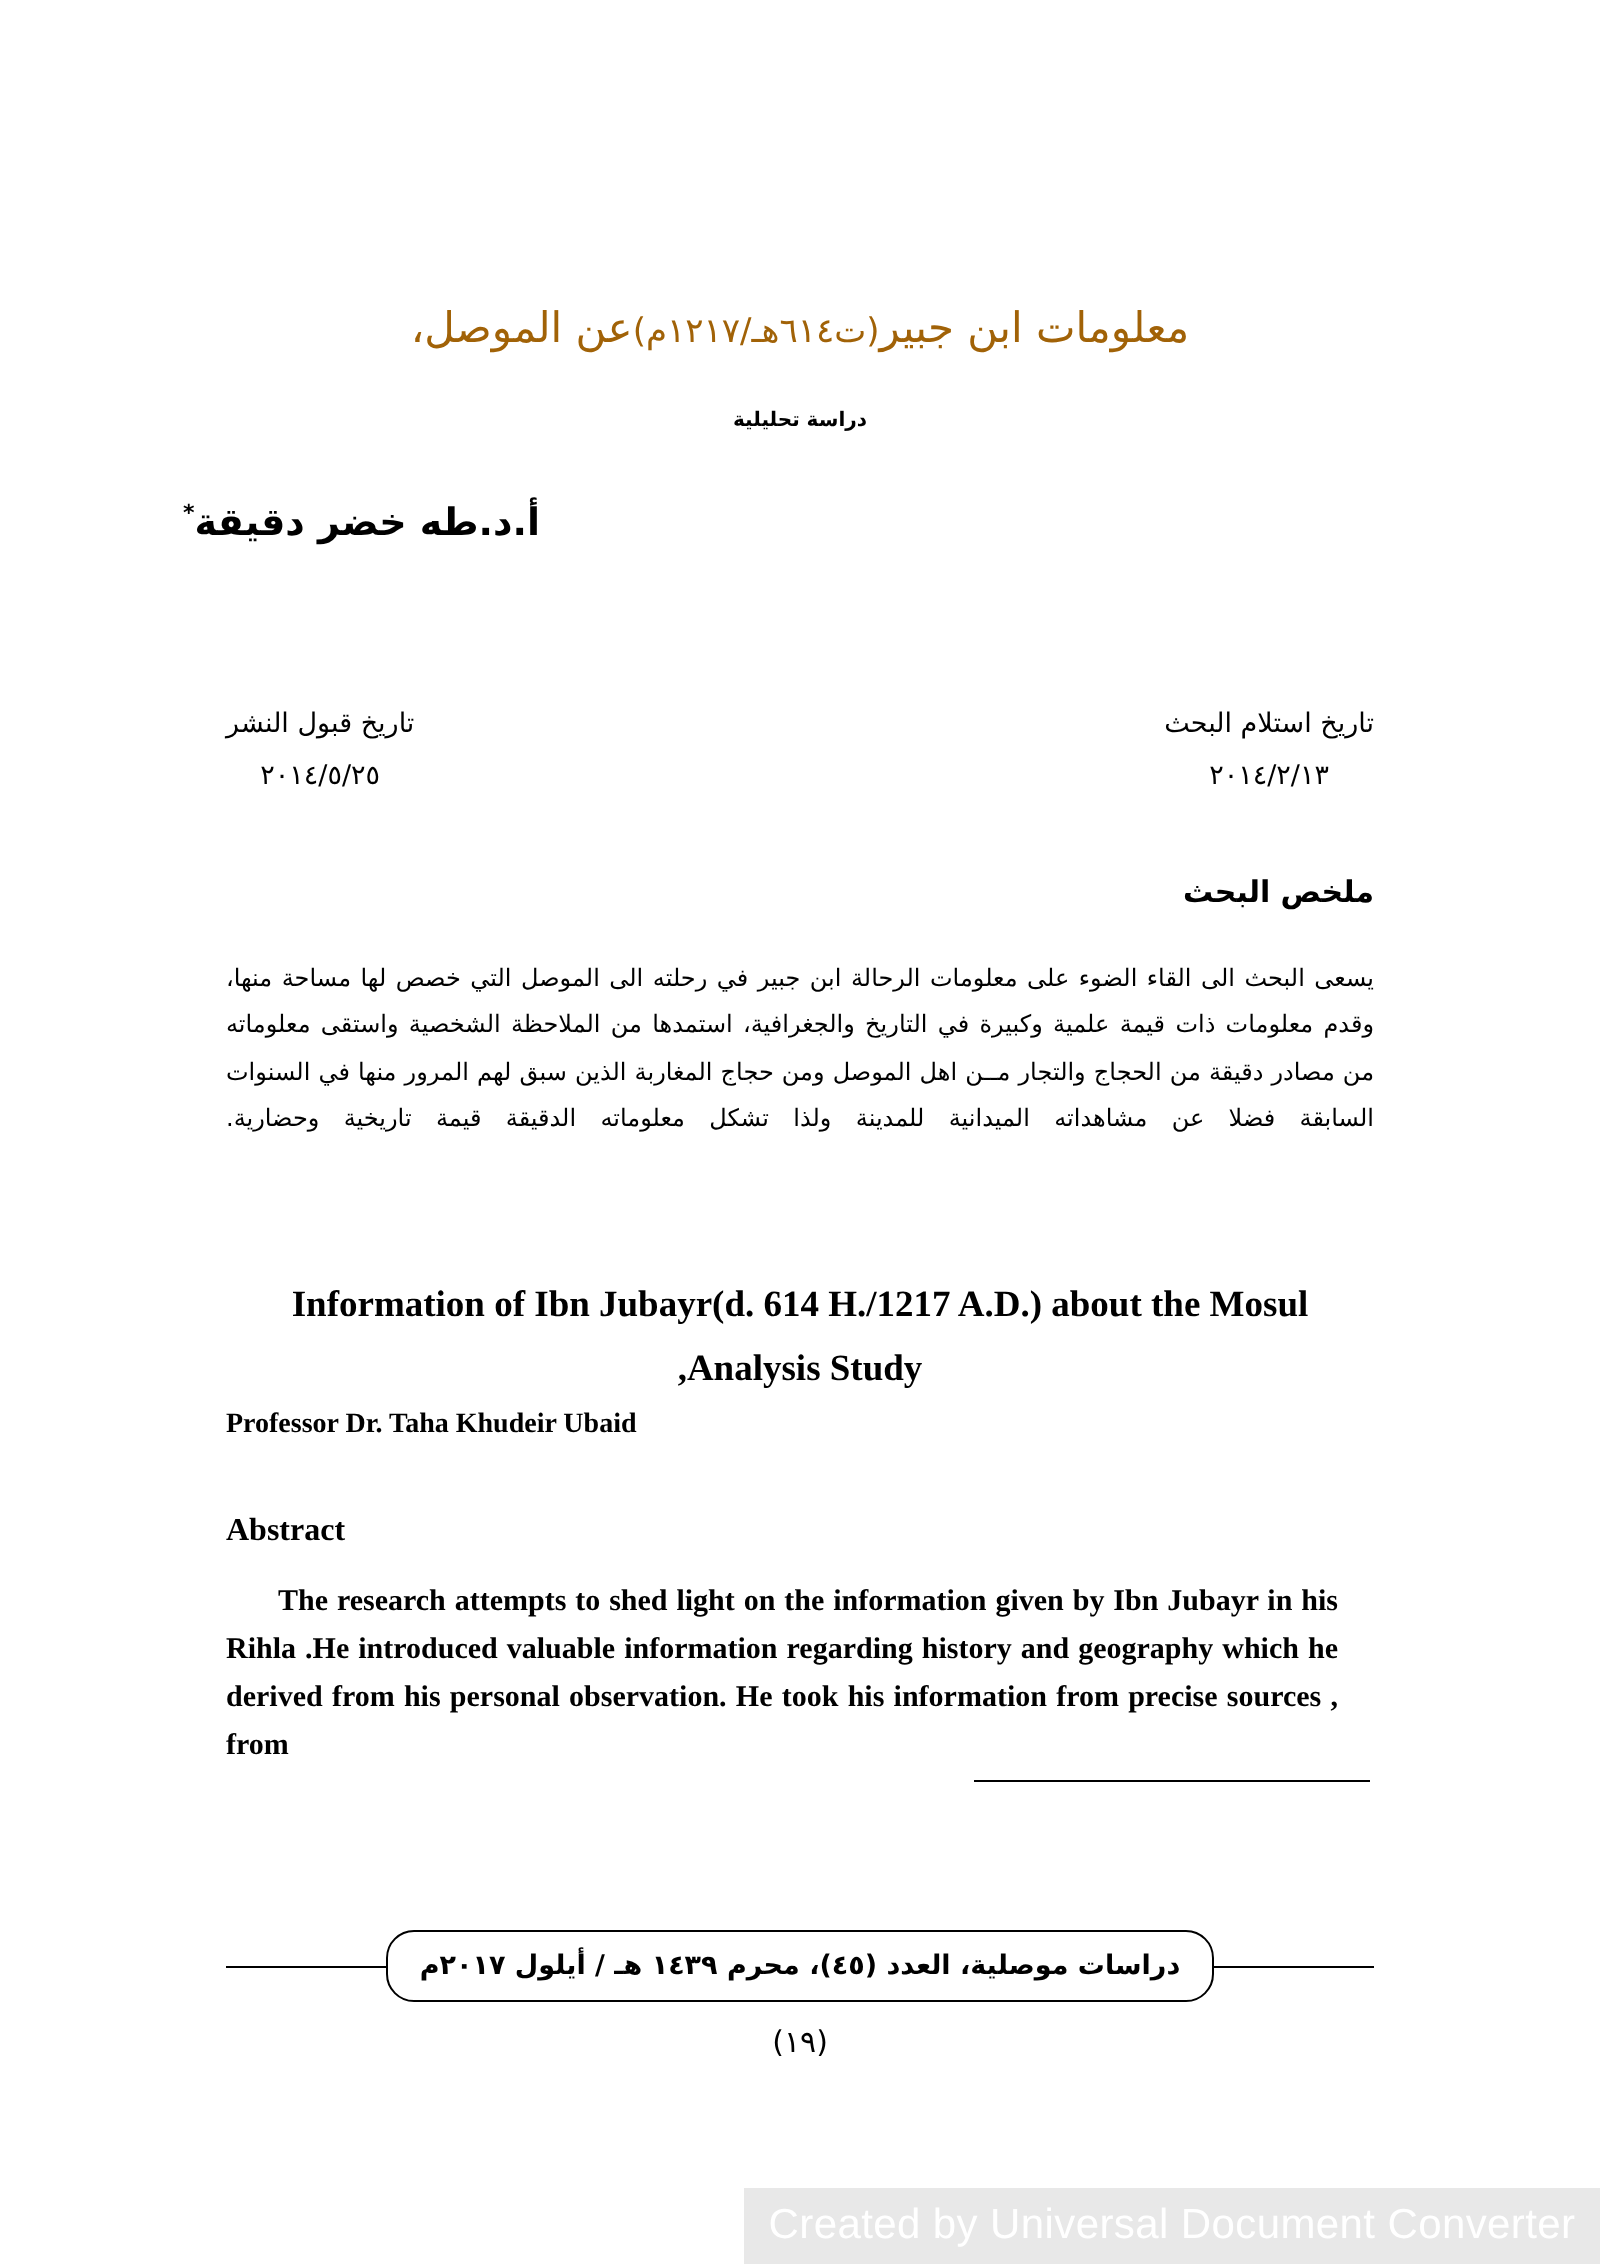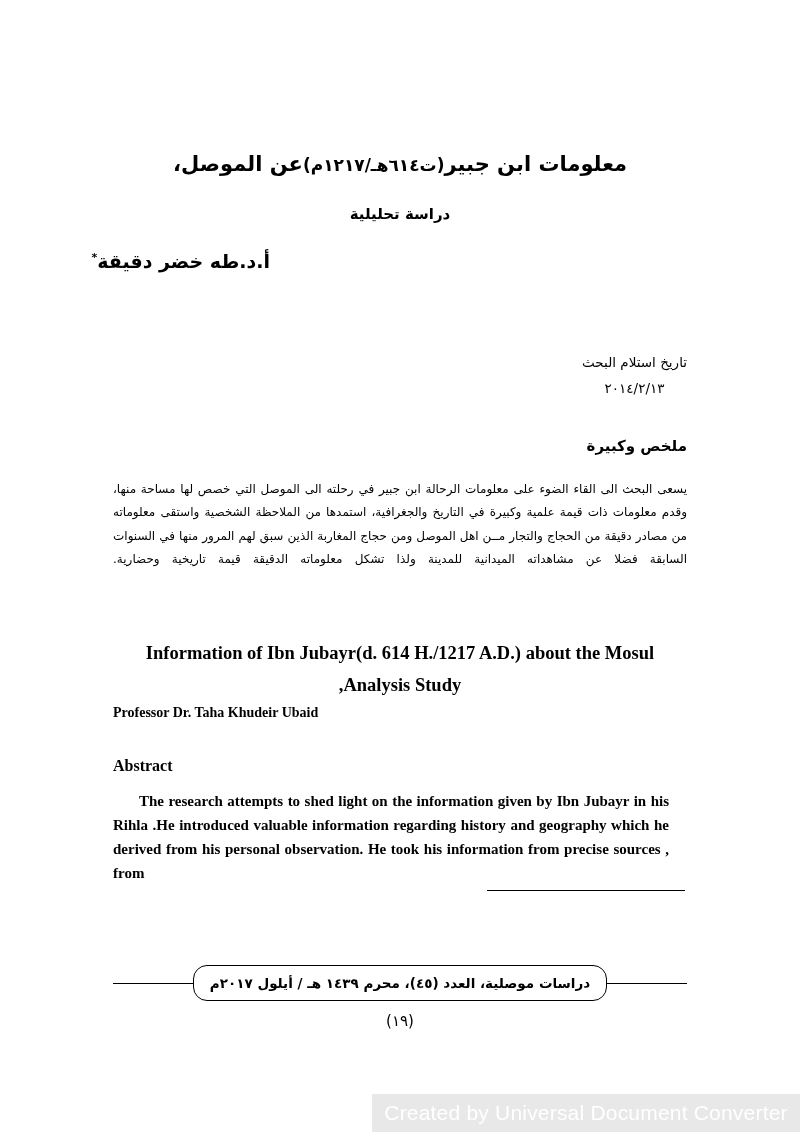--- a/index.html
+++ b/index.html
@@ -24,38 +24,38 @@
 
   
   .title-ar {
     position: absolute;
     top: 152px;
     left: 0;
     right: 0;
     text-align: center;
     direction: rtl;
     font-family: "DejaVu Sans", sans-serif;
-    font-weight: bold;
+    font-weight: normal;
     font-size: 21px;
     letter-spacing: 0px;
-    color: #000000;
+    color: #a16207;
   }
   .title-ar .paren {
     font-size: 17px;
   }
   .subtitle-ar {
     position: absolute;
     top: 205px;
     left: 0;
     right: 0;
     text-align: center;
     direction: rtl;
     font-family: "DejaVu Sans", sans-serif;
     font-weight: bold;
-    font-size: 15px;
+    font-size: 10px;
   }
   .author-ar {
     position: absolute;
     top: 250px;
     right: 530px;
     direction: rtl;
     font-family: "DejaVu Sans", sans-serif;
     font-weight: bold;
     font-size: 19px;
     white-space: nowrap;
@@ -253,23 +253,27 @@
 
   <div class="author-ar">
     <span>أ.د.طه خضر دقيقة</span><span class="star">*</span>
   </div>
 
   <div class="dates">
     <div class="date-col">
       <span class="lbl">تاريخ استلام البحث</span>
       <span class="val">٢٠١٤/٢/١٣</span>
     </div>
-  </div>
-
-  <div class="abstract-ar-head">ملخص وكبيرة</div>
+    <div class="date-col">
+      <span class="lbl">تاريخ قبول النشر</span>
+      <span class="val">٢٠١٤/٥/٢٥</span>
+    </div>
+  </div>
+
+  <div class="abstract-ar-head">ملخص البحث</div>
   <div class="abstract-ar-body">يسعى البحث الى القاء الضوء على معلومات الرحالة ابن جبير في رحلته الى الموصل التي خصص لها مساحة منها، وقدم معلومات ذات قيمة علمية وكبيرة في التاريخ والجغرافية، استمدها من الملاحظة الشخصية واستقى معلوماته من مصادر دقيقة من الحجاج والتجار مــن اهل الموصل ومن حجاج المغاربة الذين سبق لهم المرور منها في السنوات السابقة فضلا عن مشاهداته الميدانية للمدينة ولذا تشكل معلوماته الدقيقة قيمة تاريخية وحضارية.</div>
 
   <div class="title-en">
     <span>Information of Ibn Jubayr(d. 614 H./1217 A.D.) about the  Mosul</span>
     <span class="line2">,Analysis Study</span>
   </div>
 
   <div class="author-en">Professor Dr. Taha Khudeir Ubaid</div>
 
   <div class="abstract-en-head">Abstract</div>

